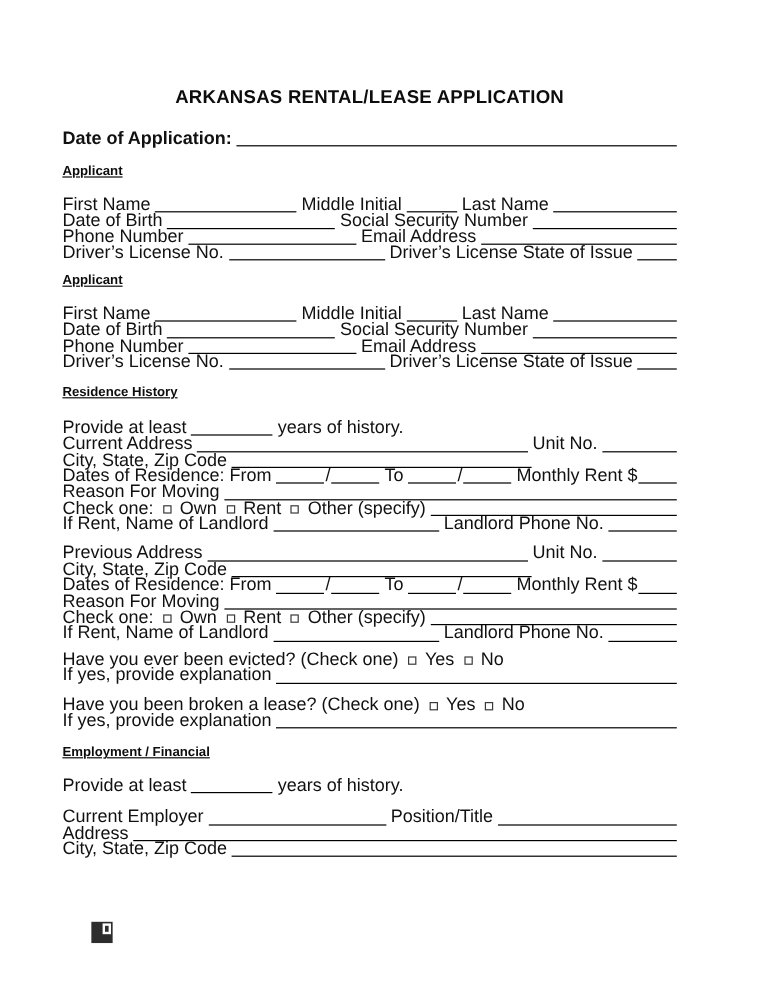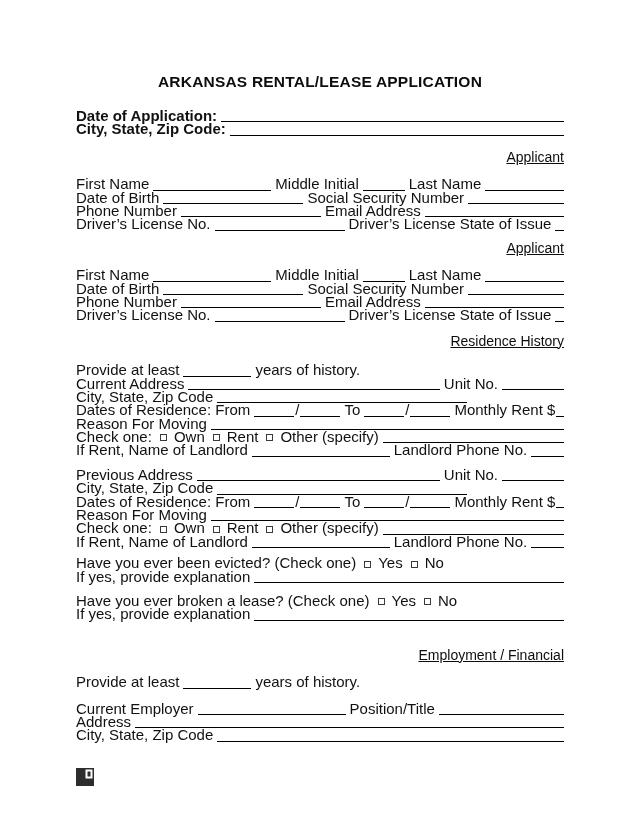--- a/index.html
+++ b/index.html
@@ -4,72 +4,68 @@
 <style>
   * { margin:0; padding:0; box-sizing:border-box; }
   html,body { background:#ffffff; }
   body {
     width:640px; height:828px;
     font-family:"Liberation Sans", sans-serif;
     color:#111111;
     position:relative;
     overflow:hidden;
   }
-  .page { padding:73px 76px 0 76px; position:relative; height:828px; }
+  .page { padding:73px 76px 0 52px; position:relative; height:828px; }
   .title {
     font-size:15.5px; font-weight:bold; text-align:center;
     letter-spacing:.2px; margin-bottom:18px; color:#0d0d0d;
   }
   .row {
     display:flex; align-items:flex-end;
     height:13.4px; font-size:15px; line-height:13.4px;
   }
   .row > * + * { margin-left:4px; }
   .lbl { white-space:pre; }
   .b { font-weight:bold; }
   .heading {
-    font-size:14px; font-weight:normal; text-decoration:underline;
-    line-height:13.4px; color:#0d0d0d;text-align:right;
+    font-size:11px; font-weight:bold; text-decoration:underline;
+    line-height:13.4px; color:#0d0d0d;
   }
   .blank { border-bottom:1px solid #000; height:11px; }
   .grow { flex:1 1 auto; }
   .w40  { width:40px; }  .w42  { width:42px; }
   .w62  { width:62px; }  .w68  { width:68px; }
   .w118 { width:118px; } .w130 { width:130px; } .w138 { width:138px; }
   .w140 { width:140px; } .w148 { width:148px; }
   .w243 { width:243px; } .w250 { width:250px; }
   .cb {
     width:7px; height:7px; border:1px solid #3a3a3a;
     margin-bottom:2px; margin-left:8px; margin-right:3px;
     flex:0 0 auto; background:#fff;
   }
   .tight { margin-left:1px; }
   .mt8  { margin-top:8px; }
   .mt11 { margin-top:11px; }
   .mt13 { margin-top:13px;text-align:right; }
   .hwrap-15-13 { margin-top:15px; margin-bottom:13px; }
   .hwrap-11-13 { margin-top:11px; margin-bottom:13px; }
   .hwrap-13-15 { margin-top:13px; margin-bottom:15px; }
-  .hwrap-14-13 { margin-top:28px; margin-bottom:13px; }
+  .hwrap-14-13 { margin-top:14px; margin-bottom:13px; }
   .logo { position:absolute; left:76px; top:768px; width:18px; height:18px; }
 </style>
 </head>
 <body>
 
 <div class="page">
 
   <div class="title">ARKANSAS RENTAL/LEASE APPLICATION</div>
 
   <div>
     <div class="row">
       <span class="lbl b">Date of Application:</span>
-      <div class="blank grow"></div>
-    </div>
-    <div class="row">
-      <span class="lbl b">City, State, Zip Code:</span>
       <div class="blank grow"></div>
     </div>
   </div>
 
   <div class="heading hwrap-15-13">Applicant</div>
   <div>
     <div class="row">
       <span class="lbl">First Name</span>
       <div class="blank w118"></div>
       <span class="lbl">Middle Initial</span>
@@ -234,21 +230,21 @@
       <span class="lbl">No</span>
     </div>
     <div class="row">
       <span class="lbl">If yes, provide explanation</span>
       <div class="blank grow"></div>
     </div>
   </div>
 
   <div class="mt11">
     <div class="row">
-      <span class="lbl">Have you ever broken a lease? (Check one)</span>
+      <span class="lbl">Have you been broken a lease? (Check one)</span>
       <div class="cb"></div>
       <span class="lbl">Yes</span>
       <div class="cb"></div>
       <span class="lbl">No</span>
     </div>
     <div class="row">
       <span class="lbl">If yes, provide explanation</span>
       <div class="blank grow"></div>
     </div>
   </div>

